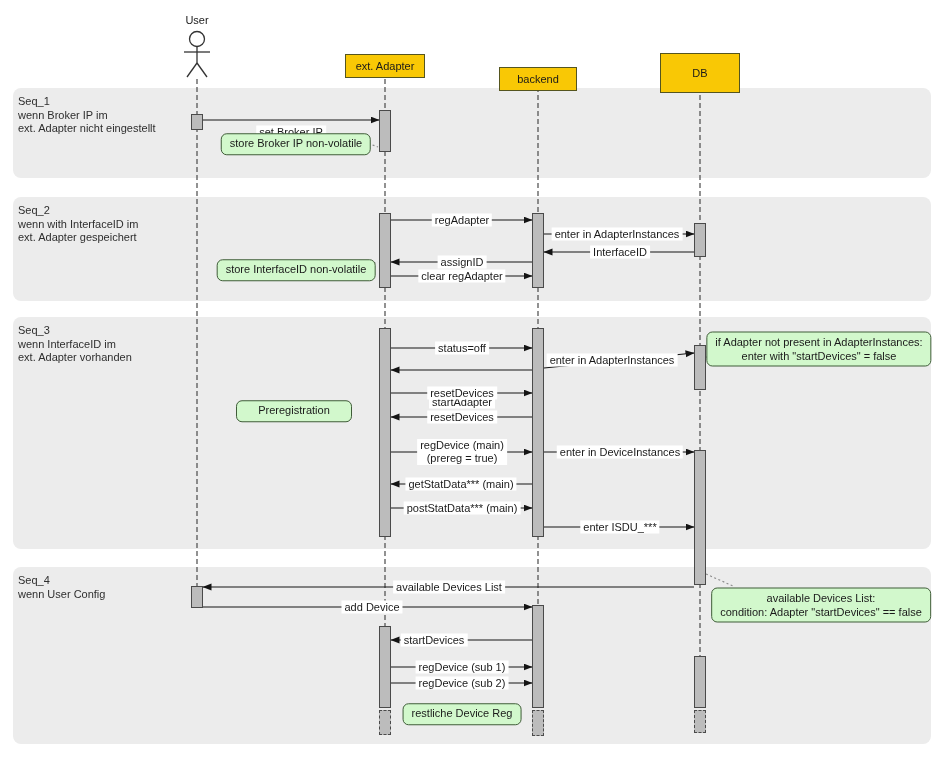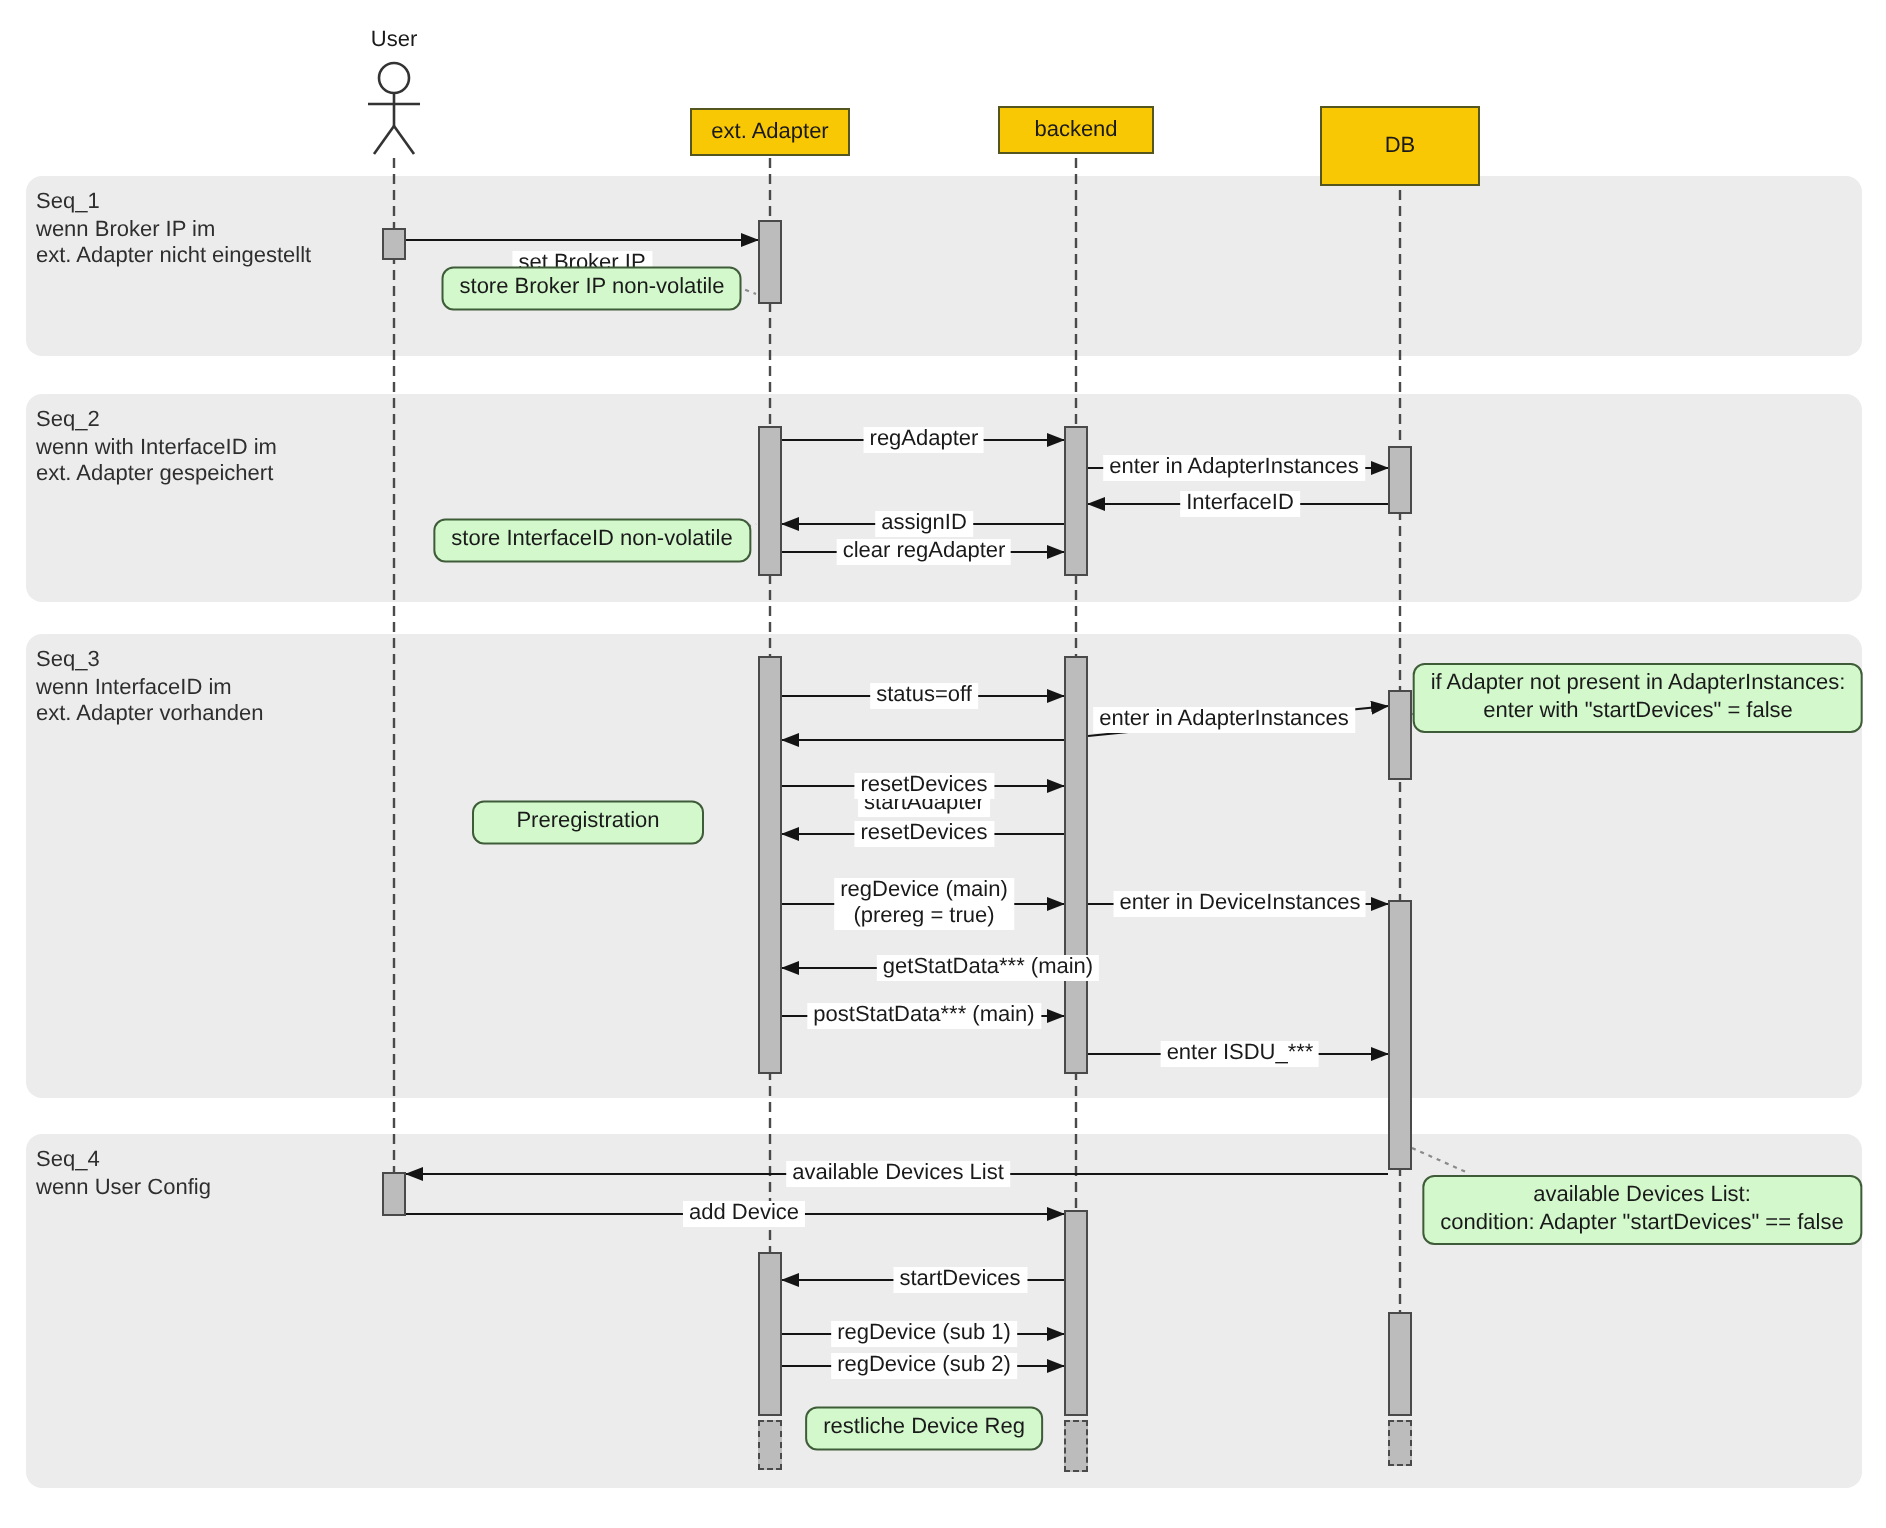--- a/index.html
+++ b/index.html
@@ -112,21 +112,21 @@
     <div class="bar" style="left: 694px; top: 345px; height: 45px; background: rgb(188, 188, 188); border: 1px solid rgb(74, 74, 74);"></div>
     <div class="bar" style="left: 694px; top: 450px; height: 135px; background: rgb(188, 188, 188); border: 1px solid rgb(74, 74, 74);"></div>
     <div class="bar" style="left: 694px; top: 656px; height: 52px; background: rgb(188, 188, 188); border: 1px solid rgb(74, 74, 74);"></div>
     <div class="bar" style="left: 694px; top: 710px; height: 23px; background: rgb(188, 188, 188); border: 1px dashed rgb(74, 74, 74);"></div>
     <div class="actor-name" style="left: 197px; top: 14px;">
       <div>User</div>
     </div>
     <div class="actor-box" style="left: 345px; top: 54px; width: 80px; height: 24px; background: rgb(249, 200, 5); border-color: rgb(85, 85, 31);">
       <div>ext. Adapter</div>
     </div>
-    <div class="actor-box" style="left: 499px; top: 53px; width: 78px; height: 24px; background: rgb(249, 200, 5); border-color: rgb(85, 85, 31);">
+    <div class="actor-box" style="left: 499px; top: 67px; width: 78px; height: 24px; background: rgb(249, 200, 5); border-color: rgb(85, 85, 31);">
       <div>backend</div>
     </div>
     <div class="actor-box" style="left: 660px; top: 53px; width: 80px; height: 40px; background: rgb(249, 200, 5); border-color: rgb(85, 85, 31);">
       <div>DB</div>
     </div>
     <div class="msg-label" style="left: 291px; top: 120px; margin-top: 12px;">
       <div>set Broker IP</div>
     </div>
     <div class="msg-label" style="left: 462px; top: 220px;">
       <div>regAdapter</div>
@@ -158,36 +158,36 @@
     <div class="msg-label" style="left: 462px; top: 417px;">
       <div>resetDevices</div>
     </div>
     <div class="msg-label" style="left: 462px; top: 452px;">
       <div>regDevice (main)</div>
       <div>(prereg = true)</div>
     </div>
     <div class="msg-label" style="left: 620px; top: 452px;">
       <div>enter in DeviceInstances</div>
     </div>
-    <div class="msg-label" style="left: 461px; top: 484px; margin-left: 33px;">
+    <div class="msg-label" style="left: 461px; top: 484px;">
       <div>getStatData*** (main)</div>
     </div>
     <div class="msg-label" style="left: 462px; top: 508px;">
       <div>postStatData*** (main)</div>
     </div>
     <div class="msg-label" style="left: 620px; top: 527px;">
       <div>enter ISDU_***</div>
     </div>
     <div class="msg-label" style="left: 449px; top: 587px;">
       <div>available Devices List</div>
     </div>
     <div class="msg-label" style="left: 372px; top: 607px;">
       <div>add Device</div>
     </div>
-    <div class="msg-label" style="left: 480px; top: 640px; text-align: center;">
+    <div class="msg-label" style="left: 434px; top: 640px; text-align: center;">
       <div>startDevices</div>
     </div>
     <div class="msg-label" style="left: 462px; top: 667px;">
       <div>regDevice (sub 1)</div>
     </div>
     <div class="msg-label" style="left: 462px; top: 683px;">
       <div>regDevice (sub 2)</div>
     </div>
     <div class="note" style="left: 296px; top: 144px; min-width: 112px; min-height: 16px; background: rgb(210, 248, 204); border-color: rgb(63, 92, 56);">
       <div>store Broker IP non-volatile</div>

